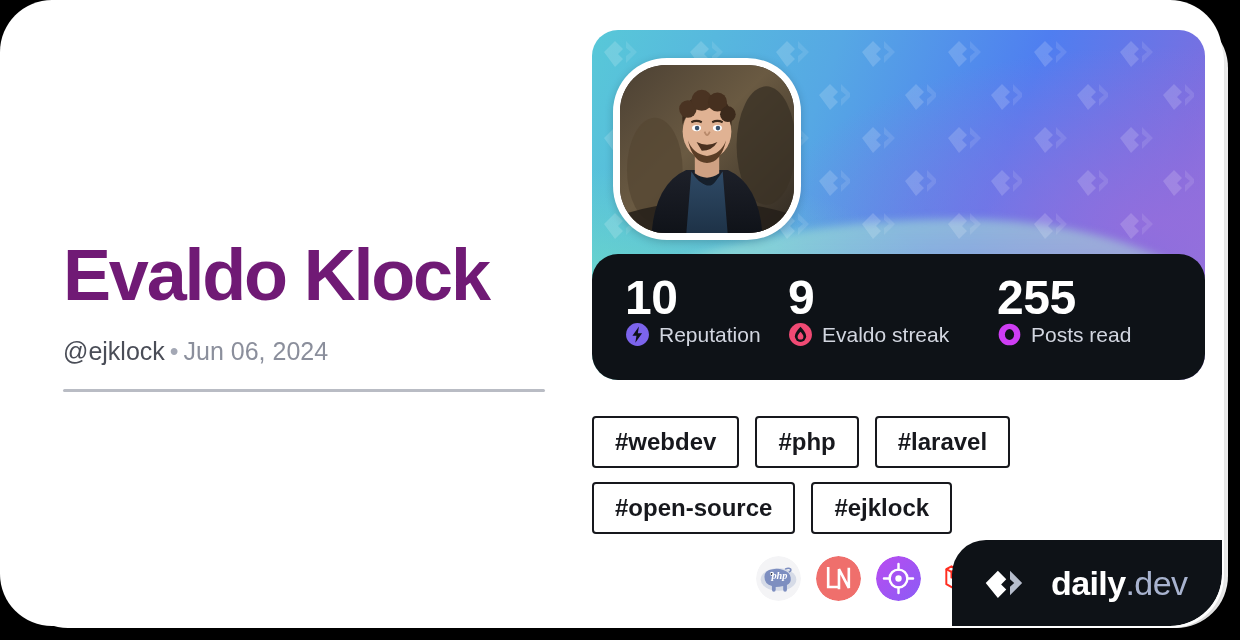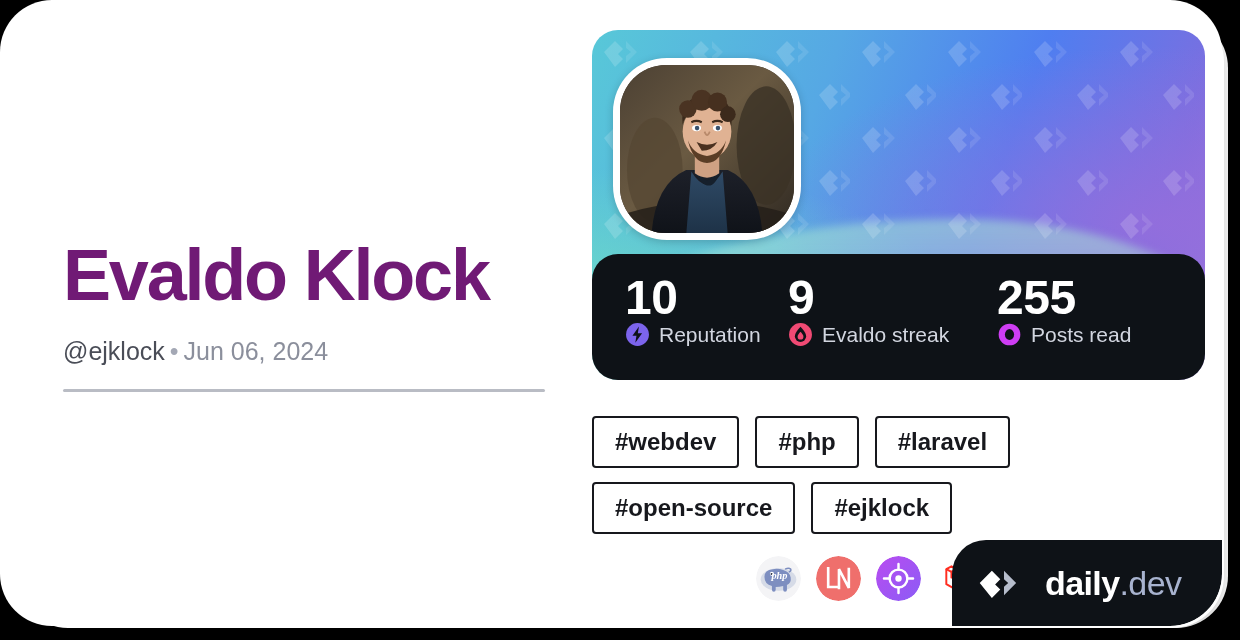--- a/index.html
+++ b/index.html
@@ -241,21 +241,21 @@
     left: 952px;
     top: 540px;
     width: 270px;
     height: 86px;
     background: #0e1217;
     border-top-left-radius: 34px;
     border-bottom-right-radius: 52px;
     display: flex;
     align-items: center;
     gap: 13px;
-    padding-left: 24px;
+    padding-left: 30px;
   }
   .brand-mark { width: 56px; height: 38px; flex: 0 0 56px; }
   .brand-text {
     font-size: 34px;
     line-height: 38px;
     font-weight: 700;
     letter-spacing: -0.6px;
     color: #ffffff;
   }
   .brand-text .tld { color: #a8b3cf; font-weight: 400; }

